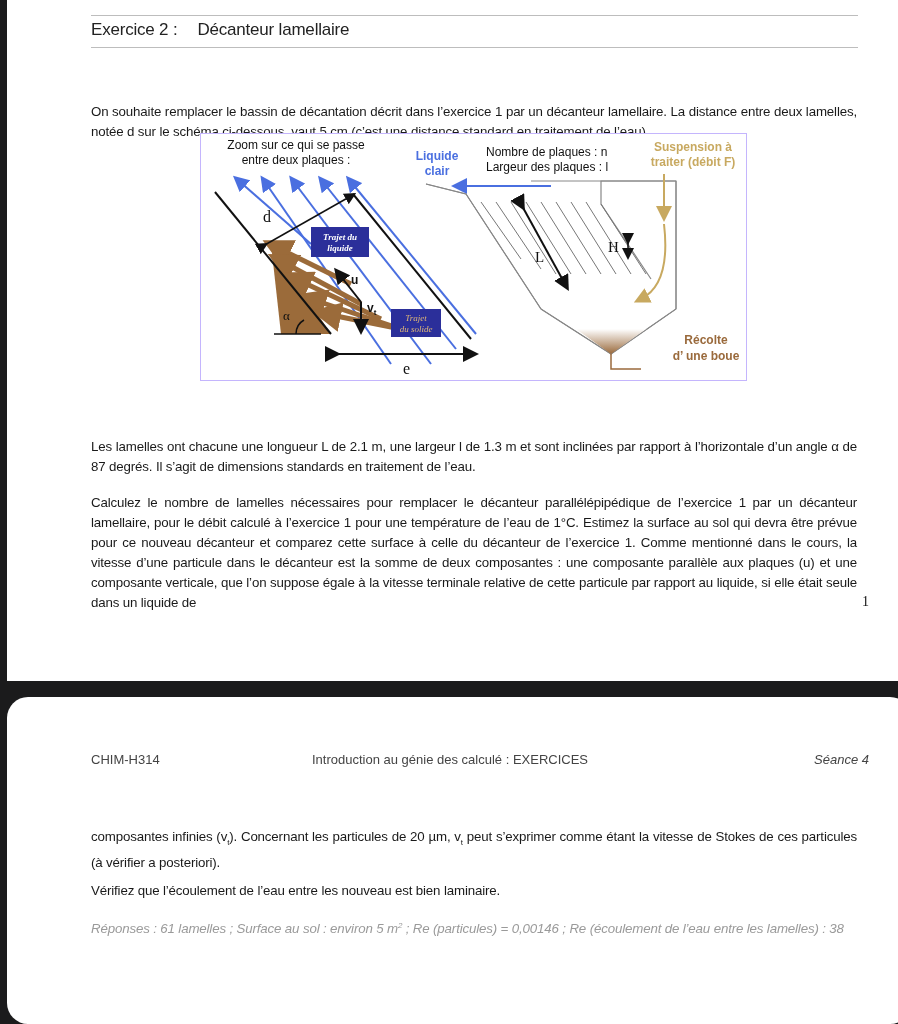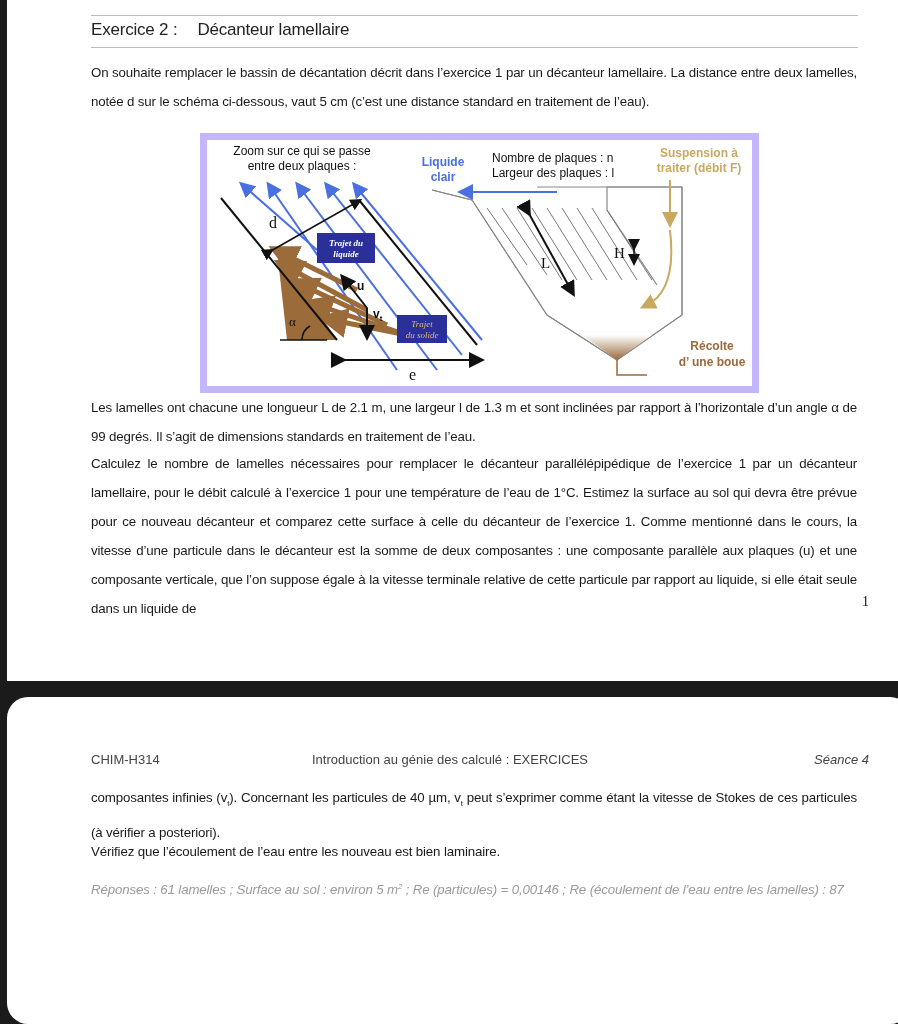--- a/index.html
+++ b/index.html
@@ -9,32 +9,33 @@
     font-family: "Liberation Sans", sans-serif;
   }
   .page {
     position: absolute; left: 7px; width: 884px; background: #ffffff; padding-left: 20px;
   }
   #page1 { top: 0; height: 681px; }
   #page2 { top: 697px; height: 327px; border-radius: 21px; }
   .txt {
     position: absolute; left: 84px; width: 766px;
     font-family: "Liberation Sans", sans-serif; font-size: 13.3px;
-    color: #1a1a1a; line-height: 29px; text-align: justify;
+    color: #1a1a1a; line-height: 20px; text-align: justify;
     letter-spacing: -0.15px;
+    margin-top: 44px;
   }
   .rule { position: absolute; left: 84px; width: 767px; height: 1px; background: #bdbdbd; }
   .title {
     position: absolute; left: 84px; top: 20px; font-size: 17px; color: #222;
     letter-spacing: -0.2px;
   }
   .title .sp { display: inline-block; width: 20px; }
   .figure {
     position: absolute; left: 193px; top: 133px; width: 545px; height: 246px;
-    border: 7px solid #c4b5fd; background: #fff;
+    border: 1px solid #c4b5fd; background: #fff;
   }
   .pagenum {
     position: absolute; right: 42px; top: 594px; font-family: "Liberation Serif", serif;
     font-size: 14px; color: #111;
   }
   .hdr { position: absolute; top: 55px; font-size: 13px; color: #444; }
   .answer { color: #9a9a9a; font-style: italic; }
   sub, sup { font-size: 8px; }
 </style>
 </head>
@@ -134,26 +135,26 @@
       <text x="285" y="37" font-family="Liberation Sans, sans-serif" font-size="12" fill="#111">Largeur des plaques : l</text>
       <text x="492" y="17" font-family="Liberation Sans, sans-serif" font-size="12" font-weight="bold" text-anchor="middle" fill="#c8a960">Suspension à</text>
       <text x="492" y="32" font-family="Liberation Sans, sans-serif" font-size="12" font-weight="bold" text-anchor="middle" fill="#c8a960">traiter (débit F)</text>
       <text x="334" y="128" font-family="Liberation Serif, serif" font-size="15" fill="#111">L</text>
       <text x="407" y="118" font-family="Liberation Serif, serif" font-size="15" fill="#111">H</text>
       <text x="505" y="210" font-family="Liberation Sans, sans-serif" font-size="12" font-weight="bold" text-anchor="middle" fill="#9a6a3c">Récolte</text>
       <text x="505" y="226" font-family="Liberation Sans, sans-serif" font-size="12" font-weight="bold" text-anchor="middle" fill="#9a6a3c">d’ une boue</text>
     </svg>
   </div>
 
-  <div class="txt" style="top:393px;">Les lamelles ont chacune une longueur L de 2.1 m, une largeur l de 1.3 m et sont inclinées par rapport à l’horizontale d’un angle α de 99 degrés. Il s’agit de dimensions standards en traitement de l’eau.</div>
+  <div class="txt" style="top:393px;">Les lamelles ont chacune une longueur L de 2.1 m, une largeur l de 1.3 m et sont inclinées par rapport à l’horizontale d’un angle α de 87 degrés. Il s’agit de dimensions standards en traitement de l’eau.</div>
   <div class="txt" style="top:449px;">Calculez le nombre de lamelles nécessaires pour remplacer le décanteur parallélépipédique de l’exercice 1 par un décanteur lamellaire, pour le débit calculé à l’exercice 1 pour une température de l’eau de 1°C. Estimez la surface au sol qui devra être prévue pour ce nouveau décanteur et comparez cette surface à celle du décanteur de l’exercice 1. Comme mentionné dans le cours, la vitesse d’une particule dans le décanteur est la somme de deux composantes : une composante parallèle aux plaques (u) et une composante verticale, que l’on suppose égale à la vitesse terminale relative de cette particule par rapport au liquide, si elle était seule dans un liquide de</div>
   <div class="pagenum">1</div>
 </div>
 
 <div class="page" id="page2">
   <div class="hdr" style="left:84px;">CHIM-H314</div>
   <div class="hdr" style="left:305px;">Introduction au génie des calculé : EXERCICES</div>
   <div class="hdr" style="right:42px; font-style:italic;">Séance 4</div>
 
-  <div class="txt" style="top:86px;"><span>composantes infinies (v</span><sub>t</sub><span>). Concernant les particules de 40 µm, v</span><sub>t</sub><span> peut s’exprimer comme étant la vitesse de Stokes de ces particules (à vérifier a posteriori).</span></div>
+  <div class="txt" style="top:86px;"><span>composantes infinies (v</span><sub>t</sub><span>). Concernant les particules de 20 µm, v</span><sub>t</sub><span> peut s’exprimer comme étant la vitesse de Stokes de ces particules (à vérifier a posteriori).</span></div>
   <div class="txt" style="top:140px;">Vérifiez que l’écoulement de l’eau entre les nouveau est bien laminaire.</div>
-  <div class="txt answer" style="top:175px;"><span>Réponses : 61 lamelles ; Surface au sol : environ 5 m</span><sup>2</sup><span> ; Re (particules) = 0,00146 ; Re (écoulement de l’eau entre les lamelles) : 87</span></div>
+  <div class="txt answer" style="top:175px;"><span>Réponses : 61 lamelles ; Surface au sol : environ 5 m</span><sup>2</sup><span> ; Re (particules) = 0,00146 ; Re (écoulement de l’eau entre les lamelles) : 38</span></div>
 </div>
 
 </body></html>

